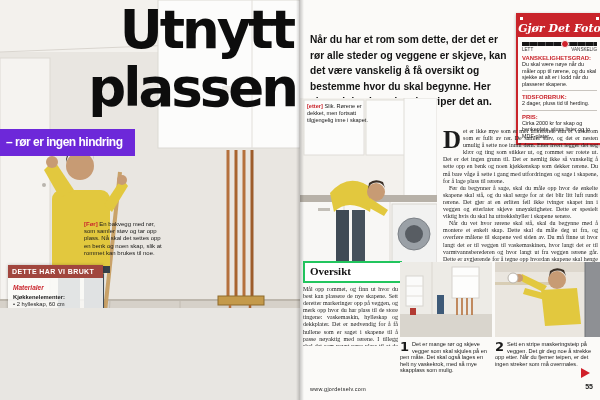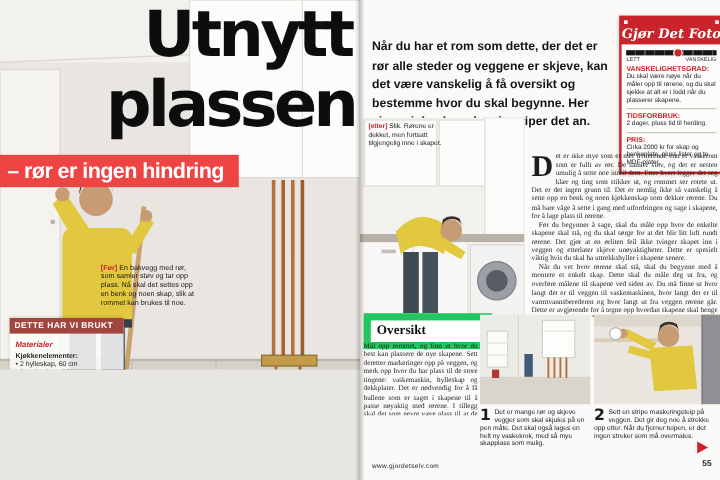--- a/index.html
+++ b/index.html
@@ -8,22 +8,22 @@
   .abs{position:absolute;}
 
   
   .page-left{position:absolute;left:0;top:0;width:300px;height:308px;overflow:hidden;}
   .photo-svg{display:block;}
   .hl{position:absolute;right:7px;width:300px;text-align:right;
       font-family:"DejaVu Sans",sans-serif;font-weight:bold;color:#0d0d0d;
       font-size:53px;line-height:56px;letter-spacing:-3px;}
   .hl1{top:2px;}
   .hl2{top:60px;right:4px;}
-  .kicker{position:absolute;left:0;top:129px;background:#ef4444;color:#fff;
-      font-weight:bold;font-size:18px;line-height:27px;padding:0 12px 0 6px;
+  .kicker{position:absolute;left:0;top:129px;background:#6d28d9;color:#fff;
+      font-weight:bold;font-size:12px;line-height:27px;padding:0 12px 0 6px;
       letter-spacing:-0.5px;white-space:nowrap;}
   .cap{font-size:6px;line-height:7.2px;color:#1a1a1a;}
   .cap .tag{color:#c9242b;font-weight:bold;}
   .before-cap{left:84px;top:221px;width:80px;}
   .mat-box{left:8px;top:265px;width:95px;background:rgba(252,251,249,0.85);
       box-shadow:0 0 3px rgba(0,0,0,.25);}
   .mat-head{background:#a1463e;color:#fff;font-weight:bold;font-size:7px;
       letter-spacing:.4px;padding:3px 4px;}
   .mat-body{padding:3px 5px 5px;}
   .red-h{color:#c9242b;font-weight:bold;font-style:italic;font-size:6.5px;margin-top:3px;}
@@ -63,21 +63,21 @@
   .after-cap{left:7px;top:103px;width:74px;z-index:5;font-size:5.6px;line-height:6.8px;}
 
   .bodytext{left:143px;top:128px;width:155px;height:136px;overflow:hidden;
       font-family:"Liberation Serif",serif;font-size:6px;line-height:7.1px;
       text-align:justify;color:#1c1c1c;}
   .bodytext p{margin:0;}
   .bodytext p + p{text-indent:6px;}
   .dropcap{float:left;font-size:25px;line-height:21px;font-weight:bold;padding:1px 2px 0 0;
       font-family:"Liberation Serif",serif;}
 
-  .ov-box{left:3px;top:261px;width:90px;height:18px;border:6px solid #22c55e;background:#fff;
+  .ov-box{left:3px;top:261px;width:90px;height:18px;border:2px solid #22c55e;background:#fff;
       font-family:"Liberation Serif",serif;font-weight:bold;font-size:11px;line-height:17px;
       padding-left:5px;}
   .ov-text{left:3px;top:286px;width:95px;height:60px;overflow:hidden;
       font-family:"Liberation Serif",serif;font-size:6px;line-height:7.1px;
       text-align:justify;color:#1c1c1c;}
 
   .step-photo1{left:100px;top:262px;width:92px;height:75px;}
   .step-photo2{left:195px;top:262px;width:105px;height:75px;}
   .step-cap{top:341px;font-size:5.6px;line-height:6.6px;color:#1a1a1a;}
   .step-cap .num{float:left;font-size:13px;font-weight:bold;line-height:12px;margin-right:3px;

